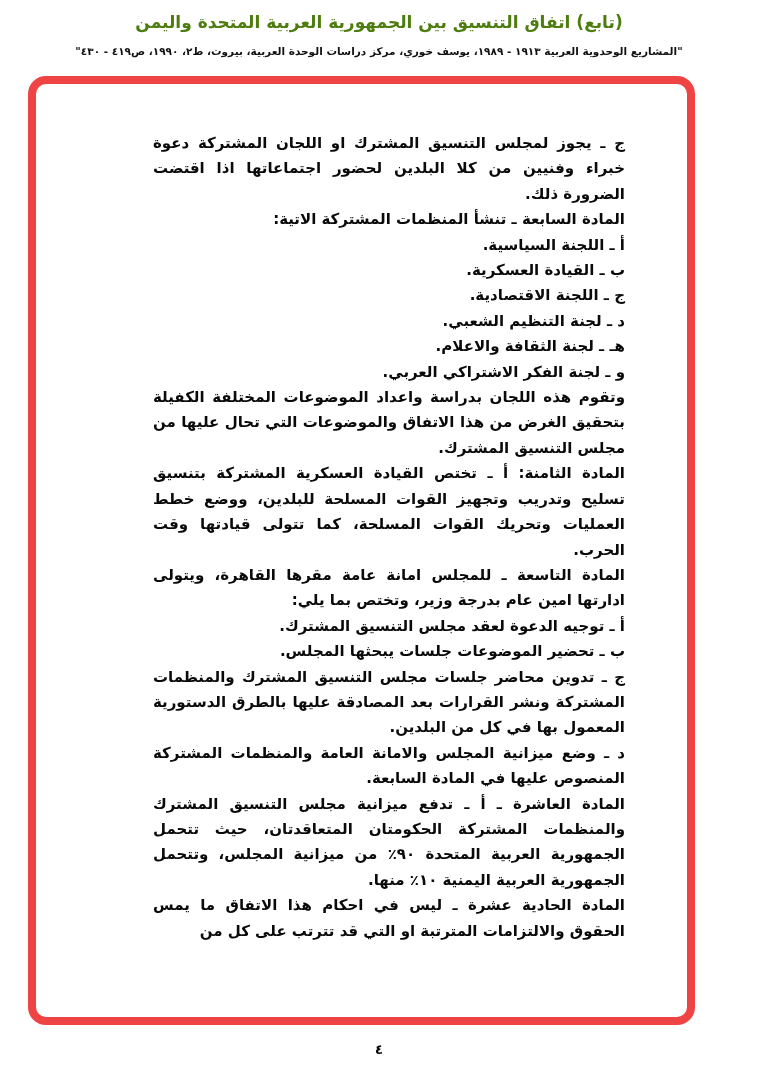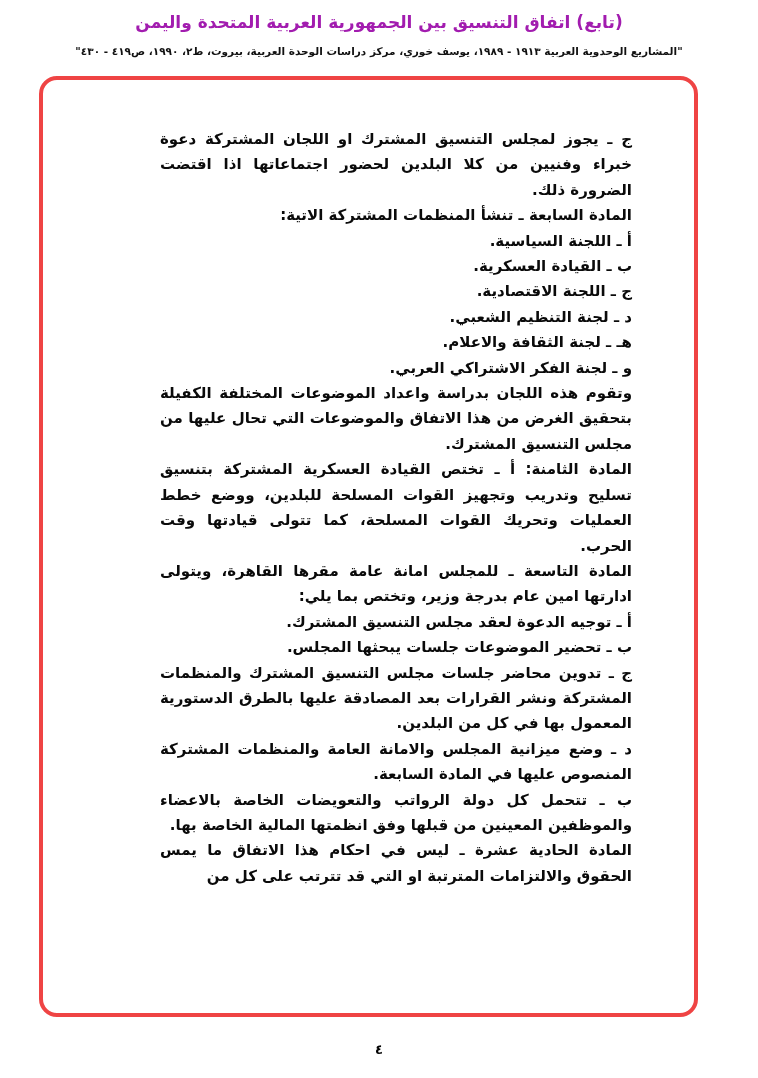--- a/index.html
+++ b/index.html
@@ -6,32 +6,32 @@
   body {
     width: 758px; height: 1078px;
     background: #ffffff;
     font-family: "DejaVu Sans", sans-serif;
     position: relative;
     overflow: hidden;
   }
   .doc-title {
     position: absolute; top: 12px; left: 0; right: 0;
     text-align: center; direction: rtl;
-    font-size: 17px; font-weight: bold; color: #a21caf;
+    font-size: 17px; font-weight: bold; color: #4d7c0f;
   }
   .doc-subtitle {
     position: absolute; top: 45px; left: 0; right: 0;
     text-align: center; direction: rtl;
     font-size: 10.5px; font-weight: bold; color: #111;
     letter-spacing: 0.1px;
   }
   .content-frame {
-    position: absolute; left: 39px; top: 76px;
+    position: absolute; left: 28px; top: 76px;
     width: 651px; height: 933px;
-    border: 4px solid #ef4444;
+    border: 8px solid #ef4444;
     border-radius: 18px;
     background: #ffffff;
   }
   .textcol {
     position: absolute; top: 47px; right: 62px;
     width: 472px;
     direction: rtl;
     text-align: justify;
     font-size: 15px;
     line-height: 25.4px;
@@ -80,20 +80,20 @@
   <p><b class="lead">المادة التاسعة</b><span class="ptext"> ـ للمجلس امانة عامة مقرها القاهرة، ويتولى ادارتها امين عام بدرجة وزير، وتختص بما يلي:</span></p>
 
   <p><span class="ptext">أ ـ توجيه الدعوة لعقد مجلس التنسيق المشترك.</span></p>
 
   <p><span class="ptext">ب ـ تحضير الموضوعات جلسات يبحثها المجلس.</span></p>
 
   <p><span class="ptext">ج ـ تدوين محاضر جلسات مجلس التنسيق المشترك والمنظمات المشتركة ونشر القرارات بعد المصادقة عليها بالطرق الدستورية المعمول بها في كل من البلدين.</span></p>
 
   <p><span class="ptext">د ـ وضع ميزانية المجلس والامانة العامة والمنظمات المشتركة المنصوص عليها في المادة السابعة.</span></p>
 
+  <p><b class="lead">المادة العاشرة</b><span class="ptext"> ـ أ ـ تدفع ميزانية مجلس التنسيق المشترك والمنظمات المشتركة الحكومتان المتعاقدتان، حيث تتحمل الجمهورية العربية المتحدة ٩٠٪ من ميزانية المجلس، وتتحمل الجمهورية العربية اليمنية ١٠٪ منها.</span></p>
 
-  <p><span class="ptext">ب ـ تتحمل كل دولة الرواتب والتعويضات الخاصة بالاعضاء والموظفين المعينين من قبلها وفق انظمتها المالية الخاصة بها.</span></p>
 
   <p><b class="lead">المادة الحادية عشرة</b><span class="ptext"> ـ ليس في احكام هذا الاتفاق ما يمس الحقوق والالتزامات المترتبة او التي قد تترتب على كل من</span></p>
 </div>
 </div>
 
 <div class="page-number">٤</div>
 
 </body></html>

